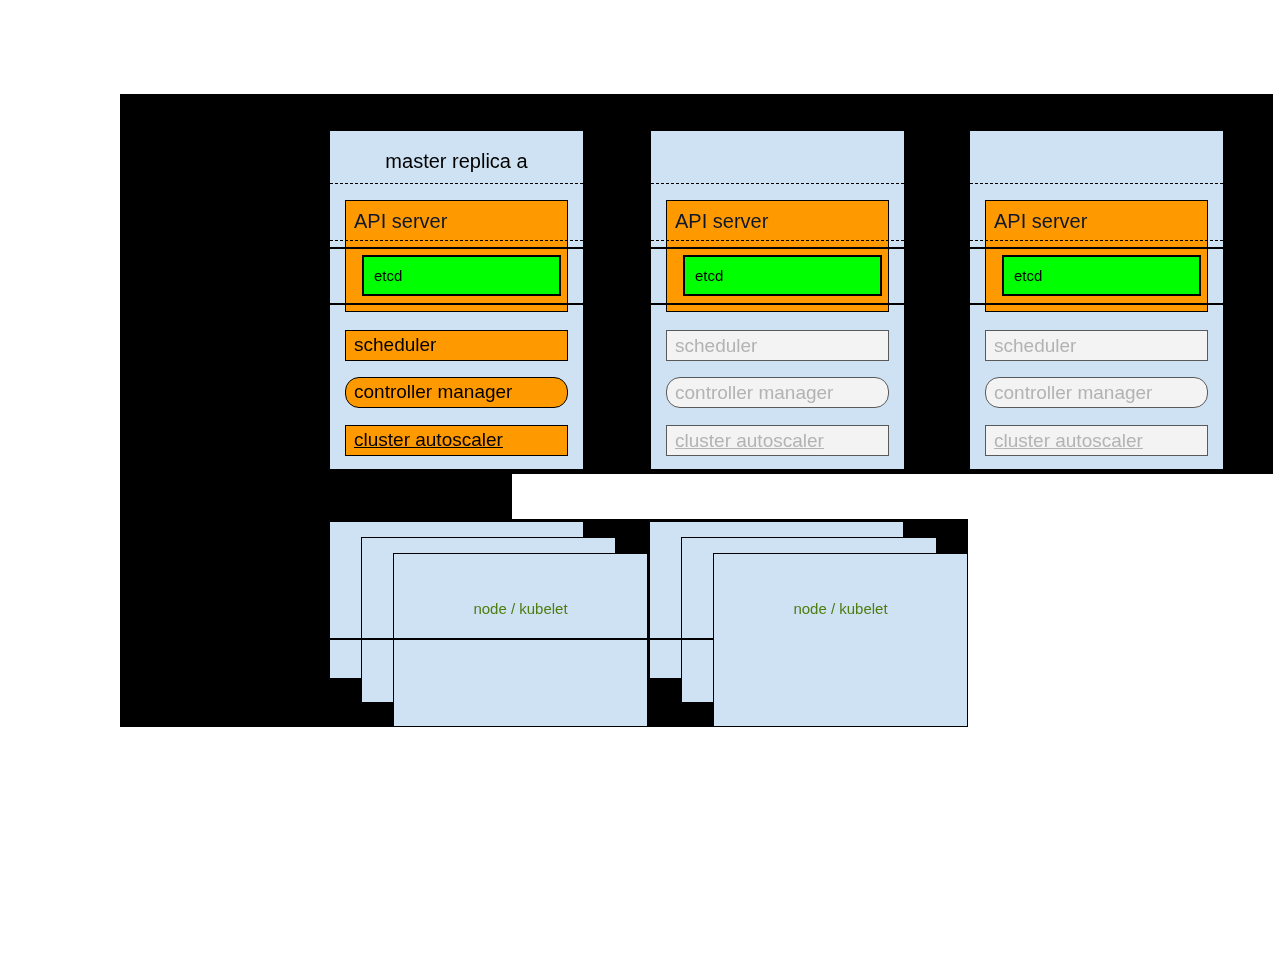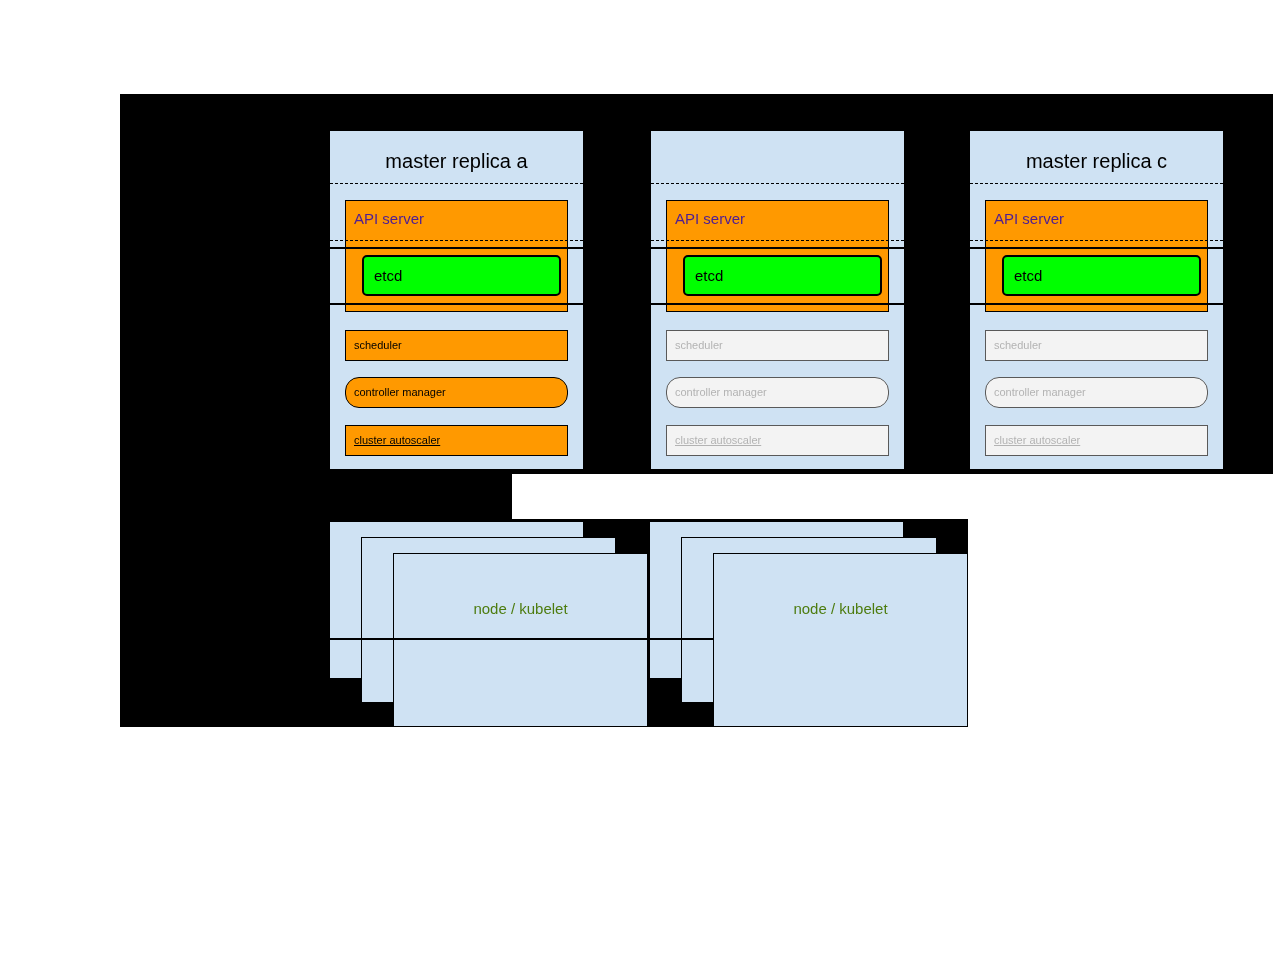--- a/index.html
+++ b/index.html
@@ -32,30 +32,30 @@
   .rule.solid{background:#000;height:2px;}
   .r1{top:52px;}
   .r2{top:109px;z-index:3;}
   .r3{top:116px;z-index:3;}
   .r4{top:172px;z-index:3;}
   .api{
     position:absolute;left:15px;top:69px;width:223px;height:112px;
     background:var(--active_fill,#ff9900);
     border:1.5px solid #000;box-sizing:border-box;
   }
-  .api-label{position:absolute;left:8px;top:9px;font-size:15px;color:#4c1d95;}
+  .api-label{position:absolute;left:8px;top:9px;font-size:20px;color:#0f172a;}
   .etcd{
     position:absolute;left:16px;top:54px;width:199px;height:41px;
     background:var(--etcd_fill,#00ff00);
-    border:2px solid #000;border-radius:5px;box-sizing:border-box;
+    border:2px solid #000;border-radius:0;box-sizing:border-box;
   }
   .etcd-label{position:absolute;left:10px;top:0;line-height:37px;font-size:15px;color:#000;}
   .comp{
     position:absolute;left:15px;width:223px;height:31px;box-sizing:border-box;
-    font-size:11px;line-height:28px;padding-left:8px;
+    font-size:19px;line-height:28px;padding-left:8px;
     background:var(--active_fill,#ff9900);border:1.5px solid #000;color:#000;
     white-space:nowrap;overflow:hidden;
   }
   .c1{top:199px;} .c2{top:246px;border-radius:14px;} .c3{top:294px;text-decoration:underline;}
   .master.inactive .comp{
     background:var(--inactive_fill,#f3f3f3);
     border:1px solid #595959;
     color:var(--inactive_text,#b3b3b3);
     line-height:29px;
   }
@@ -114,21 +114,20 @@
   </div>
   <div class="rule dash r2"></div>
   <div class="rule solid r3"></div>
   <div class="rule solid r4"></div>
   <div class="comp c1">scheduler</div>
   <div class="comp c2">controller manager</div>
   <div class="comp c3">cluster autoscaler</div>
 </div>
 
 <div class="master m-c inactive">
-  <div class="m-title">master replica c</div>
   <div class="rule dash r1"></div>
   <div class="api">
     <div class="api-label">API server</div>
     <div class="etcd">
       <span class="etcd-label">etcd</span>
     </div>
   </div>
   <div class="rule dash r2"></div>
   <div class="rule solid r3"></div>
   <div class="rule solid r4"></div>

